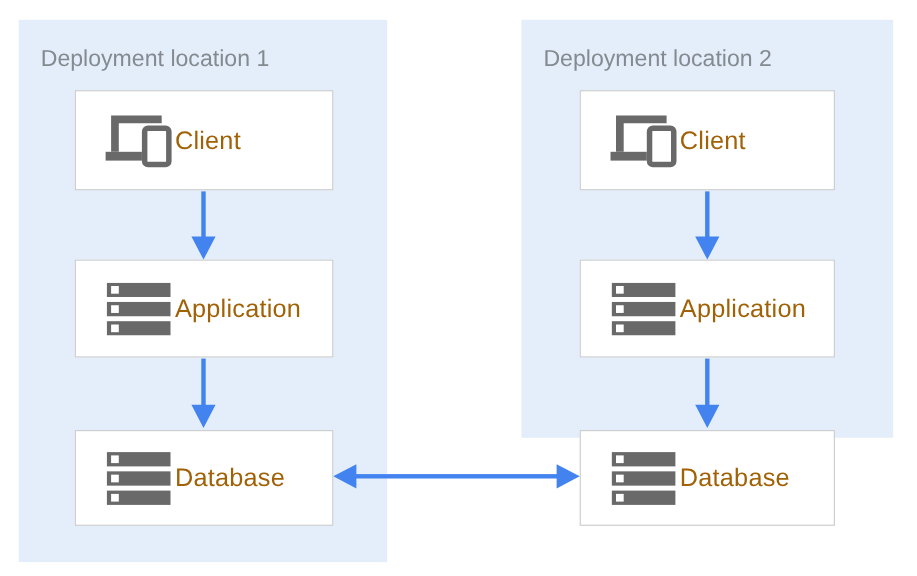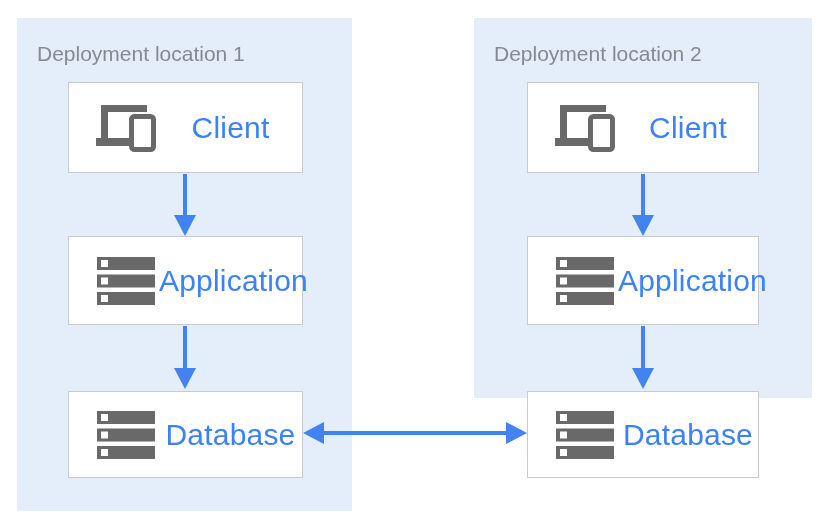--- a/index.html
+++ b/index.html
@@ -4,21 +4,21 @@
 <style>
   html,body{margin:0;padding:0;background:#ffffff;font-family:"Liberation Sans",sans-serif;}
   .canvas{position:relative;width:834px;height:524px;background:#ffffff;overflow:hidden;}
 
   .panel{position:absolute;background:#e4eefa;}
   .panel-title{position:absolute;left:20px;top:24px;margin:0;font-size:21px;font-weight:400;color:#848a90;white-space:nowrap;}
 
   .node{position:absolute;background:#ffffff;border:1px solid #c9cacc;box-sizing:border-box;
         display:flex;align-items:center;padding-left:26px;}
   .icon-wrap{width:64px;display:flex;justify-content:center;align-items:center;flex:0 0 64px;}
-  .node-label{flex:1;text-align:center;font-size:30px;color:#3b82f6;letter-spacing:0.2px;}
+  .node-label{flex:1;text-align:left;font-size:23px;color:#a16207;letter-spacing:0.2px;}
 
   
   .vline{position:absolute;width:4px;background:#4283f0;}
   .hline{position:absolute;height:4px;background:#4283f0;}
   .head-down{position:absolute;width:0;height:0;border-left:11px solid transparent;border-right:11px solid transparent;border-top:21px solid #4283f0;}
   .head-left{position:absolute;width:0;height:0;border-top:11px solid transparent;border-bottom:11px solid transparent;border-right:21px solid #4283f0;}
   .head-right{position:absolute;width:0;height:0;border-top:11px solid transparent;border-bottom:11px solid transparent;border-left:21px solid #4283f0;}
 </style>
 </head>
 <body>

